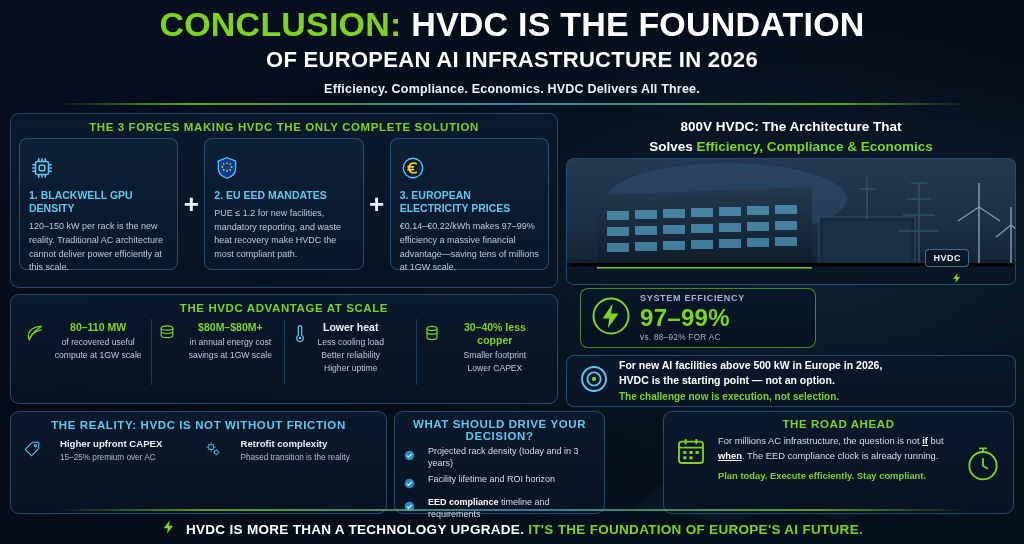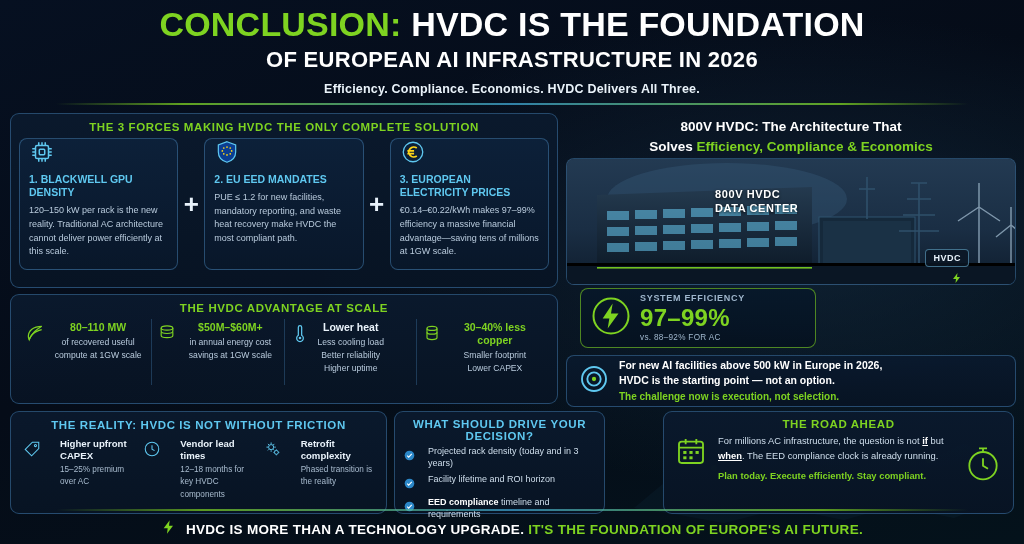--- a/index.html
+++ b/index.html
@@ -57,21 +57,21 @@
   .panel-title.blue { color: #5fc8f0; }
 
   
   #forces { left: 10px; top: 113px; width: 548px; height: 175px; }
   .forces-row { display: flex; align-items: stretch; padding: 0 8px 8px; gap: 0; height: 140px; }
   .force-card {
     flex: 1 1 0; min-width: 0;
     background: linear-gradient(180deg, rgba(13,33,58,0.95), rgba(9,23,42,0.95));
     border: 1px solid rgba(70,130,180,0.5);
     border-radius: 8px;
-    padding: 0 9px 7px;
+    padding: 16px 9px 7px;
   }
   .force-ico { margin-bottom: 4px; }
   .force-h { font-size: 10.5px; font-weight: bold; color: #5fc8f0; line-height: 1.25; margin-bottom: 5px; }
   .force-b { font-size: 9px; color: #b9cbdd; line-height: 1.52; }
   .plus {
     width: 26px; display: flex; align-items: center; justify-content: center;
     font-size: 26px; font-weight: bold; color: #e8f2fb;
   }
 
   
@@ -265,21 +265,21 @@
 
       <div class="adv-card">
         <div class="adv-ico">
           <svg width="20" height="20" viewBox="0 0 24 24" fill="none" stroke="#7ed321" stroke-width="1.4">
             <ellipse cx="12" cy="6" rx="7" ry="2.6"></ellipse>
             <path d="M5 6v4c0 1.4 3.1 2.6 7 2.6s7-1.2 7-2.6V6"></path>
             <path d="M5 11v4c0 1.4 3.1 2.6 7 2.6s7-1.2 7-2.6v-4"></path>
           </svg>
         </div>
         <div>
-          <div class="adv-h">$50M–$60M+</div>
+          <div class="adv-h">$80M–$80M+</div>
           <div class="adv-b">in annual energy cost savings at 1GW scale</div>
         </div>
       </div>
 
       <div class="adv-card">
         <div class="adv-ico">
           <svg width="20" height="20" viewBox="0 0 24 24" fill="none" stroke="#5fc8f0" stroke-width="1.5">
             <path d="M14 14.8V5a2 2 0 1 0-4 0v9.8a4 4 0 1 0 4 0Z"></path>
             <circle cx="12" cy="18" r="1.6" fill="#5fc8f0" stroke="none"></circle>
           </svg>
@@ -320,32 +320,20 @@
             <path d="M3 12.5 12.5 3H21v8.5L11.5 21Z"></path>
             <circle cx="16.6" cy="7.4" r="1.4"></circle>
           </svg>
         </div>
         <div>
           <div class="fr-h">Higher upfront CAPEX</div>
           <div class="fr-b">15–25% premium over AC</div>
         </div>
       </div>
 
-      <div class="fr-card">
-        <div class="fr-ico">
-          <svg width="18" height="18" viewBox="0 0 24 24" fill="none" stroke="#5fc8f0" stroke-width="1.4">
-            <circle cx="12" cy="12" r="9"></circle>
-              <path d="M12 7v5.2l3.4 2"></path>
-          </svg>
-        </div>
-        <div>
-          <div class="fr-h">Vendor lead times</div>
-          <div class="fr-b">12–18 months for key HVDC components</div>
-        </div>
-      </div>
 
       <div class="fr-card" style="border-right:none">
         <div class="fr-ico">
           <svg width="18" height="18" viewBox="0 0 24 24" fill="none" stroke="#5fc8f0" stroke-width="1.3">
             <circle cx="9.5" cy="9.5" r="3.4"></circle>
             <path d="M9.5 3.3v2M9.5 13.7v2M3.3 9.5h2M13.7 9.5h2M5.2 5.2l1.4 1.4M12.4 12.4l1.4 1.4M13.8 5.2l-1.4 1.4M6.6 12.4l-1.4 1.4"></path>
             <circle cx="16.5" cy="16.5" r="2.6"></circle>
             <path d="M16.5 12.6v1.3M16.5 19.1v1.3M12.6 16.5h1.3M19.1 16.5h1.3"></path>
           </svg>
         </div>
@@ -483,24 +471,20 @@
         <path d="M444 66 L444 48 M444 66 L459 78 M444 66 L429 78"></path>
       </g>
 
       <rect x="0" y="104" width="450" height="23" fill="#0a1624"></rect>
       <rect x="0" y="104" width="450" height="3" fill="#1d3executive"></rect>
 
       <g fill="#7ed321" opacity="0.9">
         <rect x="30" y="108" width="215" height="1.6"></rect>
       </g>
     </svg>
-    <div class="photo-label">
-      <div>800V HVDC</div>
-      <div>DATA CENTER</div>
-    </div>
     <div class="photo-tag">
       <span>HVDC</span>
     </div>
     <span style="position:absolute; right:52px; top:112px">
       <svg width="12" height="14" viewBox="0 0 24 24">
           <path d="M13 2 4 14h6l-1 8 9-12h-6z" fill="#7ed321"></path>
         </svg>
     </span>
   </div>
 

